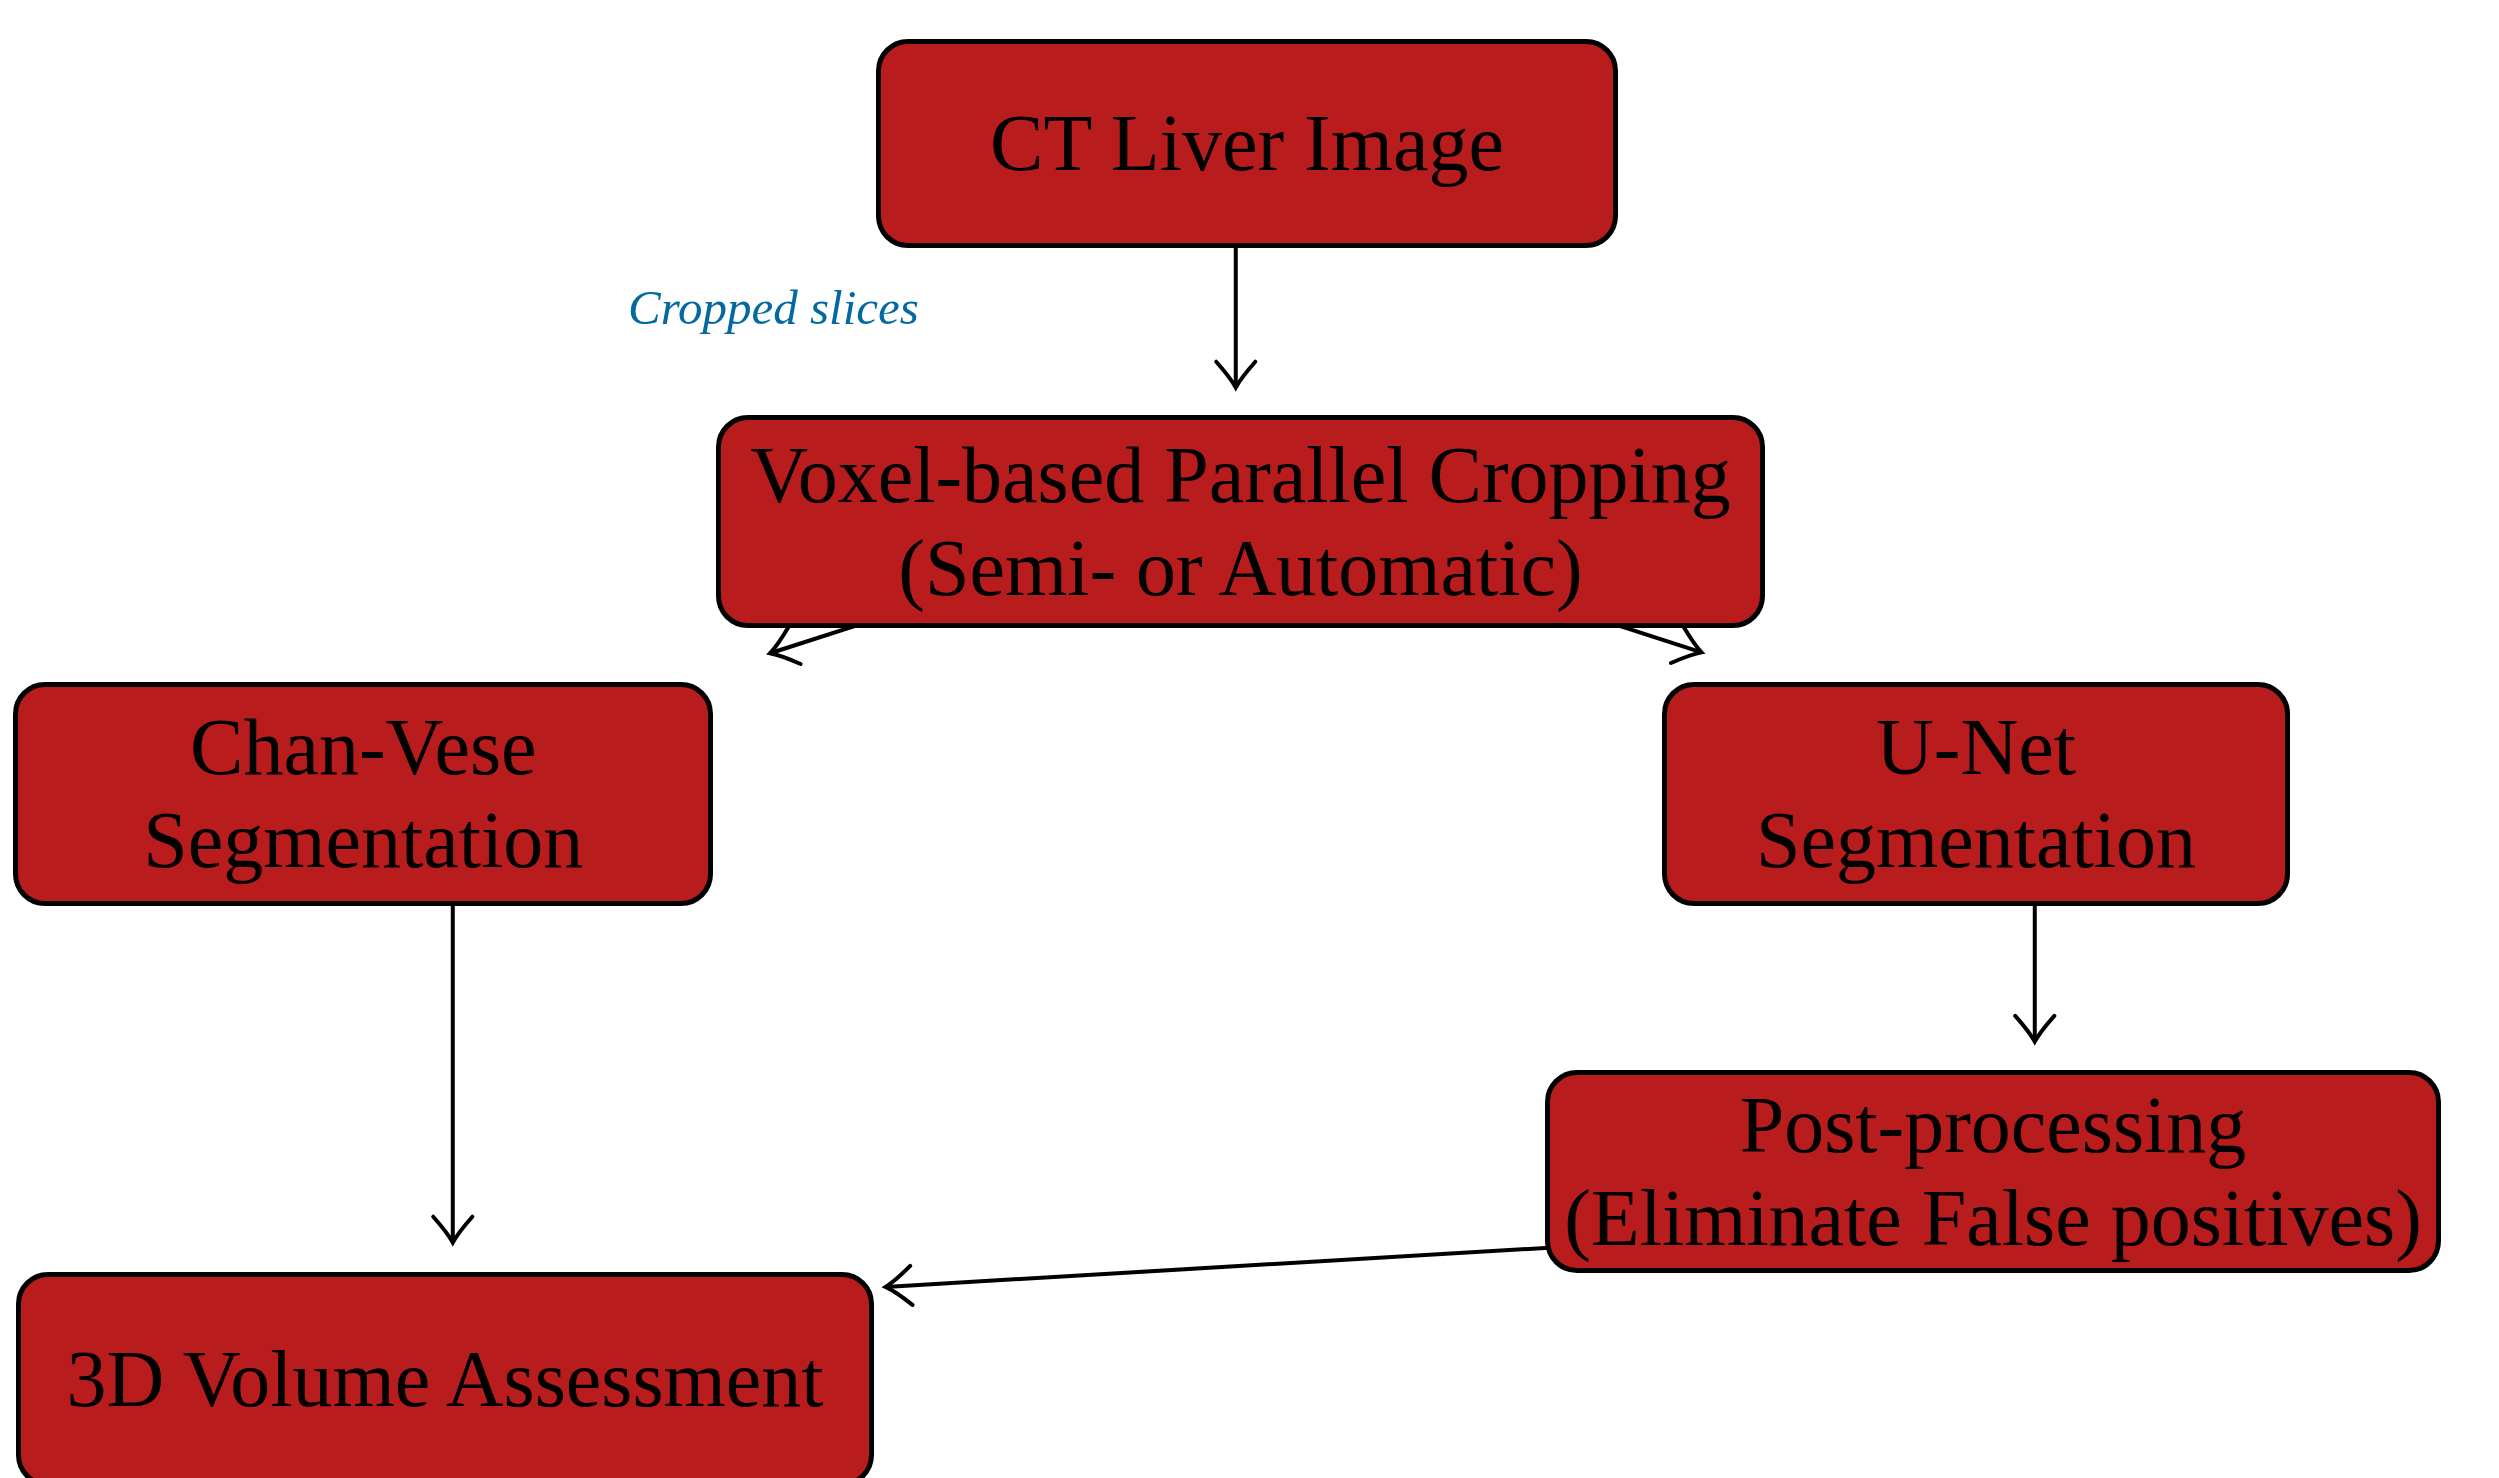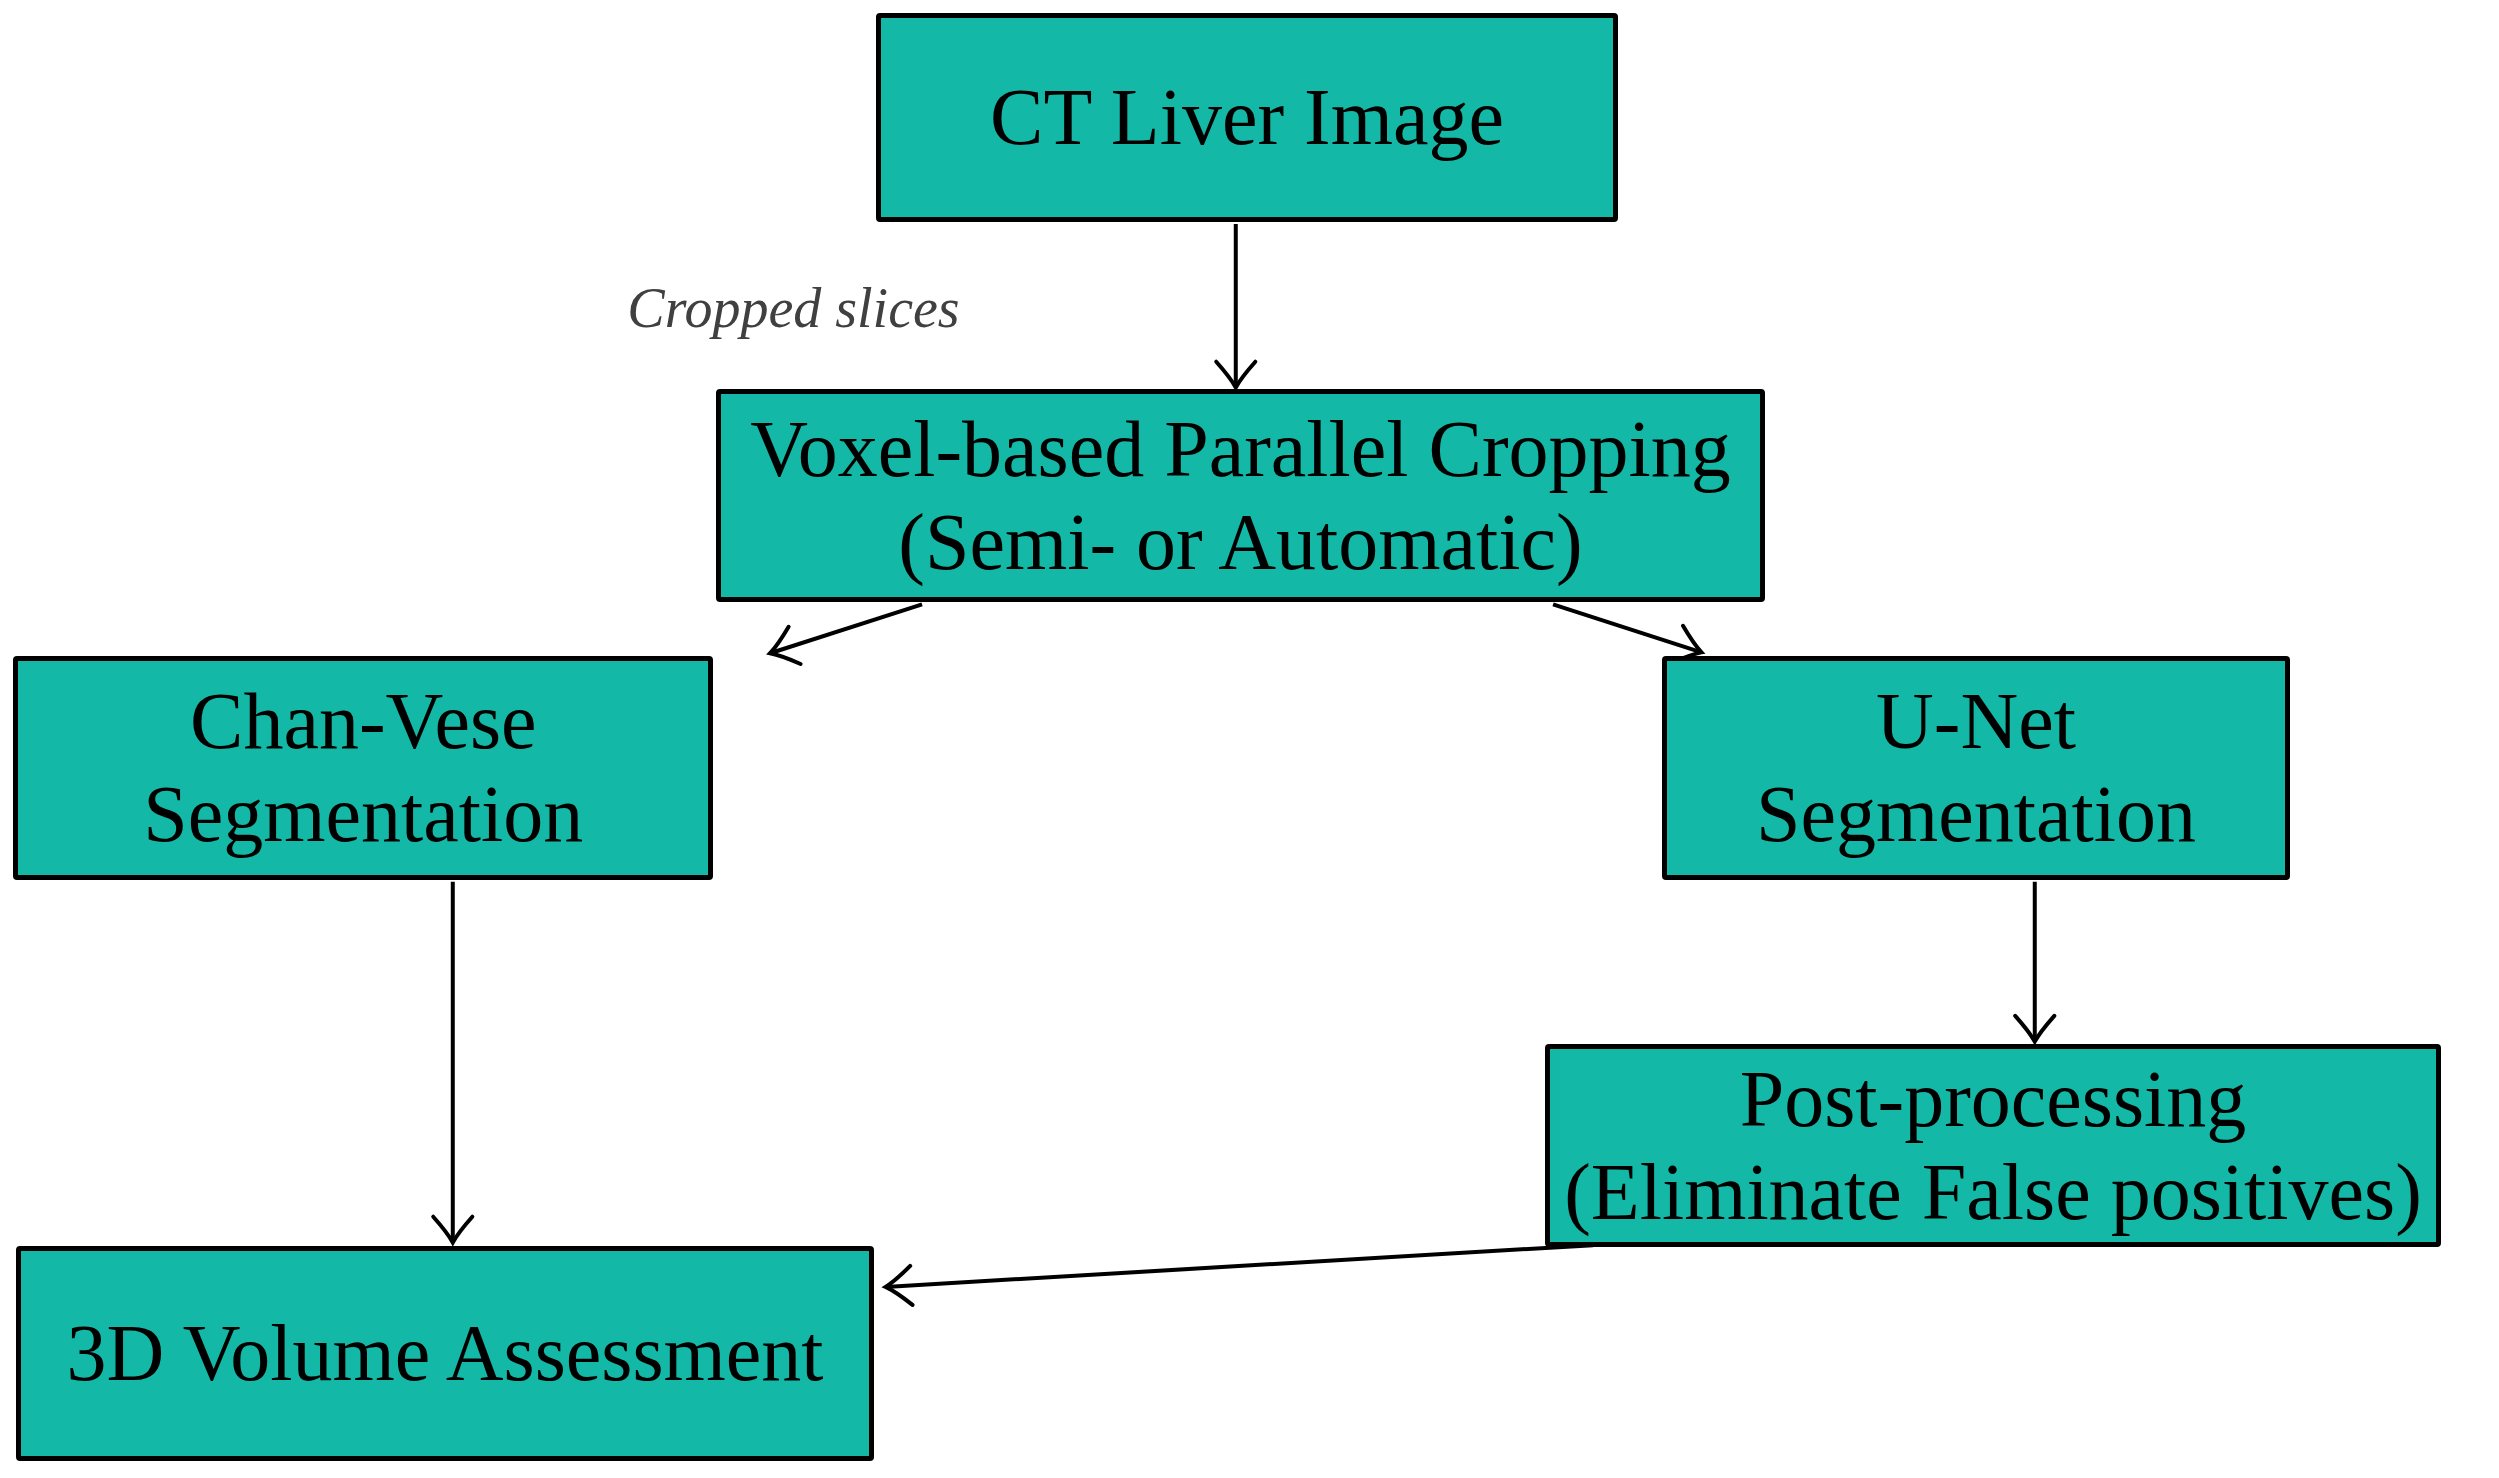--- a/index.html
+++ b/index.html
@@ -20,26 +20,27 @@
     position: absolute;
     left: 0;
     top: 0;
     width: 2500px;
     height: 1478px;
   }
   .node {
     position: absolute;
     box-sizing: border-box;
     border: 5.3px solid #000000;
-    border-radius: 4px;
-    background: #14b8a6;
+    border-radius: 32px;
+    background: #b91c1c;
     display: flex;
     align-items: center;
     justify-content: center;
     text-align: center;
+    margin-top: 26px;
   }
   .node-label {
     font-size: 80px;
     line-height: 1.16;
     white-space: pre-line;
     color: #000000;
   }
   
   .n-ct     { left:  876px; top:   13.3px; width:  742px; height: 209px; }
   .n-voxel  { left:  716px; top:  389px; width: 1049px; height: 213px; }
@@ -51,23 +52,22 @@
   .edge-label {
     position: absolute;
     left: 569px;
     top: 263px;
     width: 409px;
     height: 89px;
     display: flex;
     align-items: center;
     justify-content: center;
     font-style: italic;
-    font-size: 56px;
-    color: #404040;
-    margin-left: 20px;
+    font-size: 49px;
+    color: #0369a1;
   }
   .edge-path {
     fill: none;
     stroke: #000000;
     stroke-width: 4.5px;
   }
 </style>
 </head>
 <body>
 

